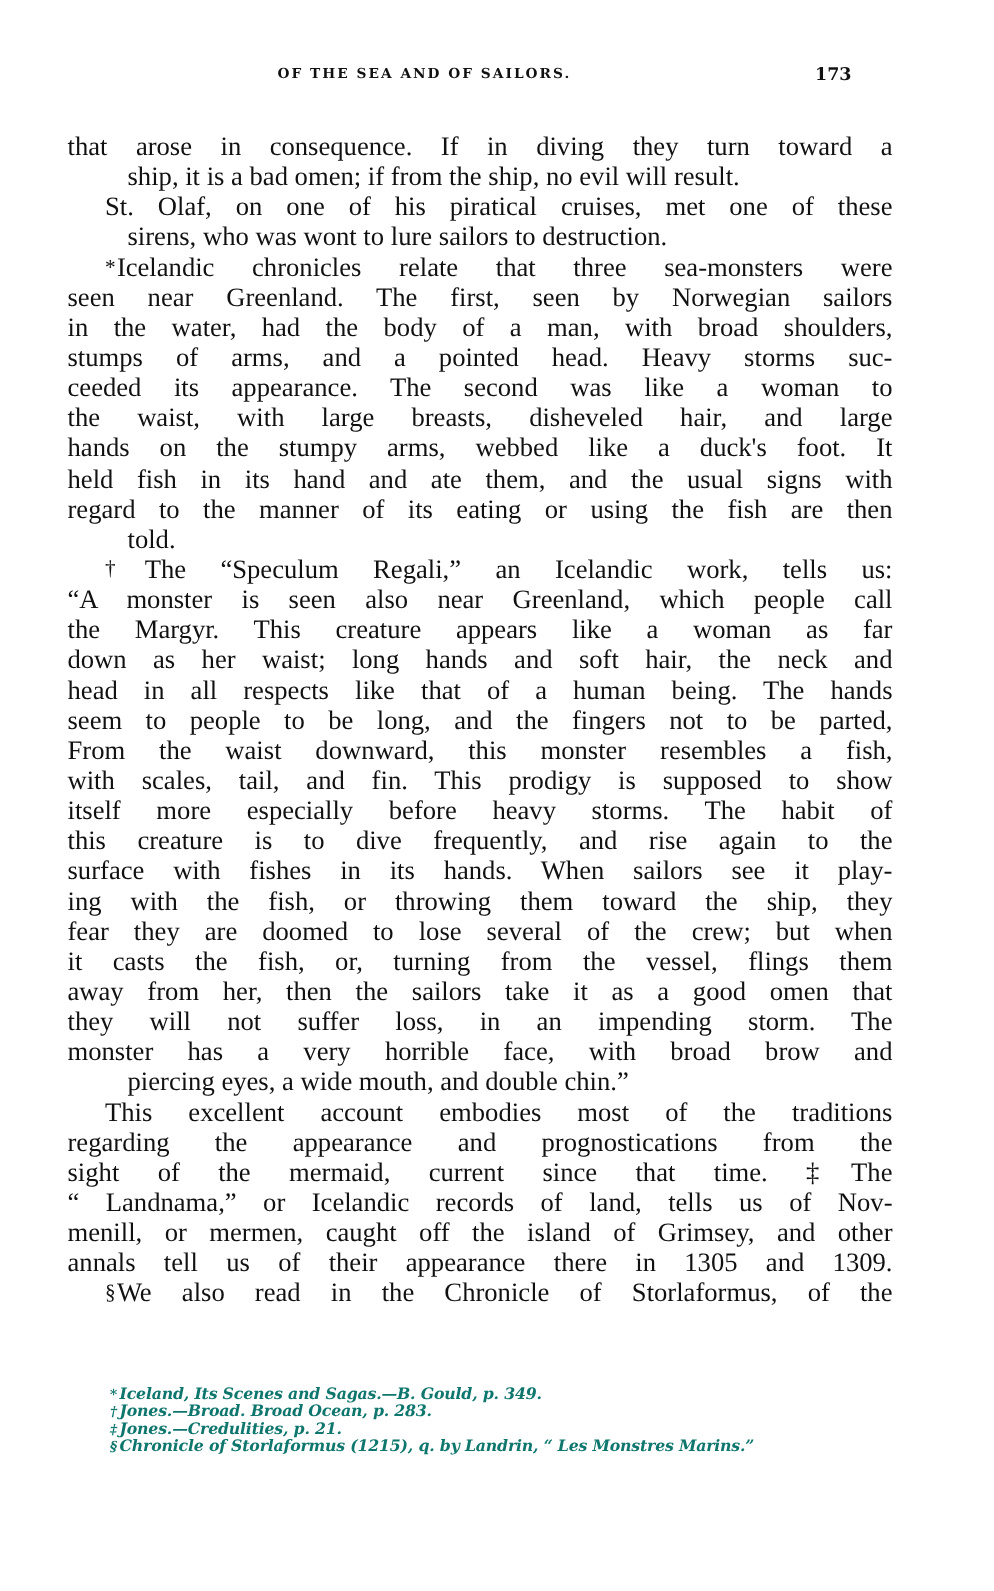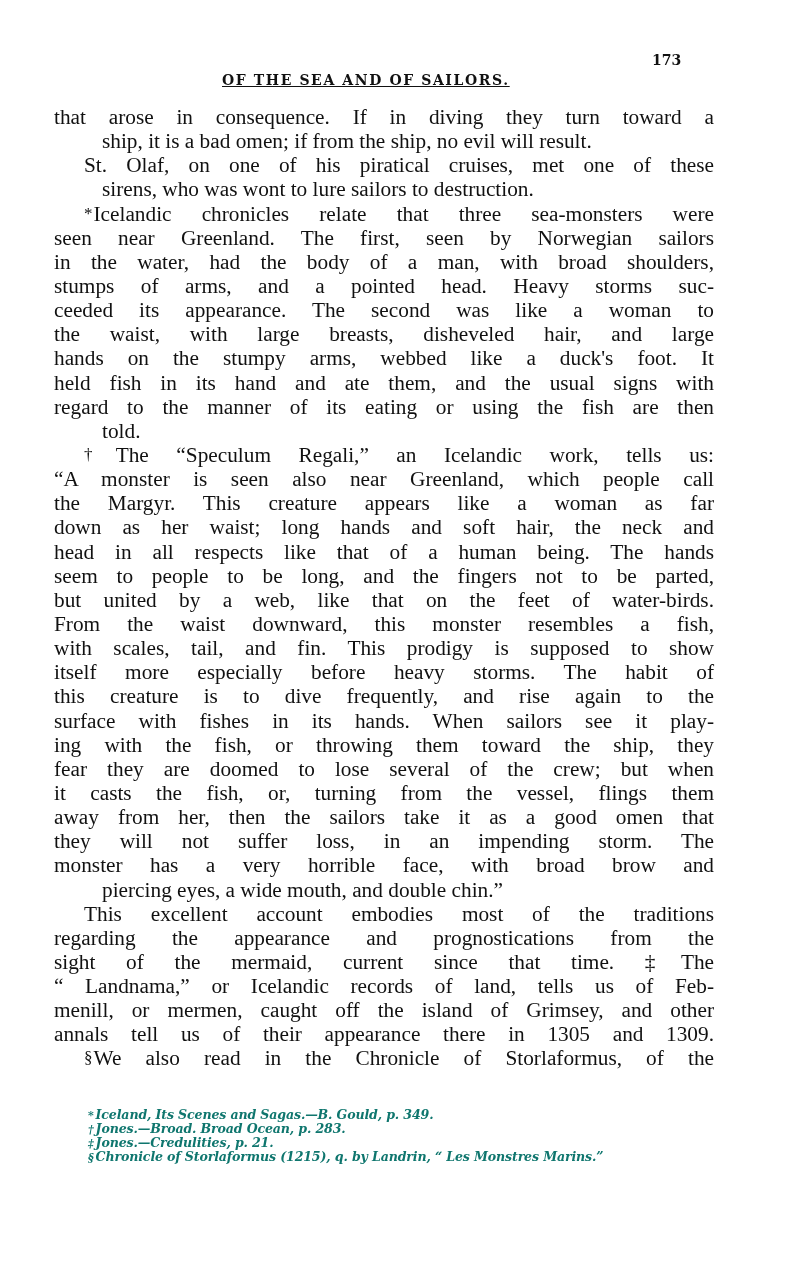--- a/index.html
+++ b/index.html
@@ -18,27 +18,26 @@
     .header {
       position: absolute;
       top: 52px;
       left: 0;
       width: 795px;
       height: 30px;
     }
     .running-head {
       position: absolute;
       left: 222px;
-      top: 20px;
+      top: 0;
       font-family: "DejaVu Serif", serif;
       font-weight: bold;
-      font-size: 14px;
+      font-size: 11px;
       letter-spacing: 1.6px;
       color: #111;
-      text-decoration: underline;
     }
     .page-number {
       position: absolute;
       left: 652px;
       top: 0px;
       font-family: "DejaVu Serif", serif;
       font-weight: bold;
       font-size: 14px;
       color: #111;
     }
@@ -116,37 +115,36 @@
     <span class="line"><span>hands on the stumpy arms, webbed like a duck's foot.  It</span></span>
     <span class="line"><span>held fish in its hand and ate them, and the usual signs with</span></span>
     <span class="line"><span>regard to the manner of its eating or using the fish are then</span></span>
     <span class="line last"><span>told.</span></span>
     <span class="line indent"><span class="mark">†</span><span>The “Speculum Regali,” an Icelandic work, tells us:</span></span>
     <span class="line"><span>“A monster is seen also near Greenland, which people call</span></span>
     <span class="line"><span>the Margyr.  This creature appears like a woman as far</span></span>
     <span class="line"><span>down as her waist; long hands and soft hair, the neck and</span></span>
     <span class="line"><span>head in all respects like that of a human being.  The hands</span></span>
     <span class="line"><span>seem to people to be long, and the fingers not to be parted,</span></span>
-    <span class="line"><span>but united by a web, like that on the feet of water-birds.</span></span>
     <span class="line"><span>From the waist downward, this monster resembles a fish,</span></span>
     <span class="line"><span>with scales, tail, and fin.  This prodigy is supposed to show</span></span>
     <span class="line"><span>itself more especially before heavy storms.  The habit of</span></span>
     <span class="line"><span>this creature is to dive frequently, and rise again to the</span></span>
     <span class="line"><span>surface with fishes in its hands.  When sailors see it play-</span></span>
     <span class="line"><span>ing with the fish, or throwing them toward the ship, they</span></span>
     <span class="line"><span>fear they are doomed to lose several of the crew; but when</span></span>
     <span class="line"><span>it casts the fish, or, turning from the vessel, flings them</span></span>
     <span class="line"><span>away from her, then the sailors take it as a good omen that</span></span>
     <span class="line"><span>they will not suffer loss, in an impending storm.  The</span></span>
     <span class="line"><span>monster has a very horrible face, with broad brow and</span></span>
     <span class="line last"><span>piercing eyes, a wide mouth, and double chin.”</span></span>
     <span class="line indent"><span>This excellent account embodies most of the traditions</span></span>
     <span class="line"><span>regarding the appearance and prognostications from the</span></span>
     <span class="line"><span>sight of the mermaid, current since that time.  ‡The</span></span>
-    <span class="line"><span>“ Landnama,” or Icelandic records of land, tells us of Feb-</span></span>
+    <span class="line"><span>“ Landnama,” or Icelandic records of land, tells us of Nov-</span></span>
     <span class="line"><span>menill, or mermen, caught off the island of Grimsey, and other</span></span>
     <span class="line"><span>annals tell us of their appearance there in 1305 and 1309.</span></span>
     <span class="line indent"><span class="mark">§</span><span>We also read in the Chronicle of Storlaformus, of the</span></span>
   </div>
 
 <div class="footnotes" id="footnotes">
     <span class="fn"><span class="fmark">*</span><span>Iceland, Its Scenes and Sagas.—B. Gould, p. 349.</span></span>
     <span class="fn"><span class="fmark">†</span><span>Jones.—Broad. Broad Ocean, p. 283.</span></span>
     <span class="fn"><span class="fmark">‡</span><span>Jones.—Credulities, p. 21.</span></span>
     <span class="fn"><span class="fmark">§</span><span>Chronicle of Storlaformus (1215), q. by Landrin, “ Les Monstres Marins.”</span></span>

